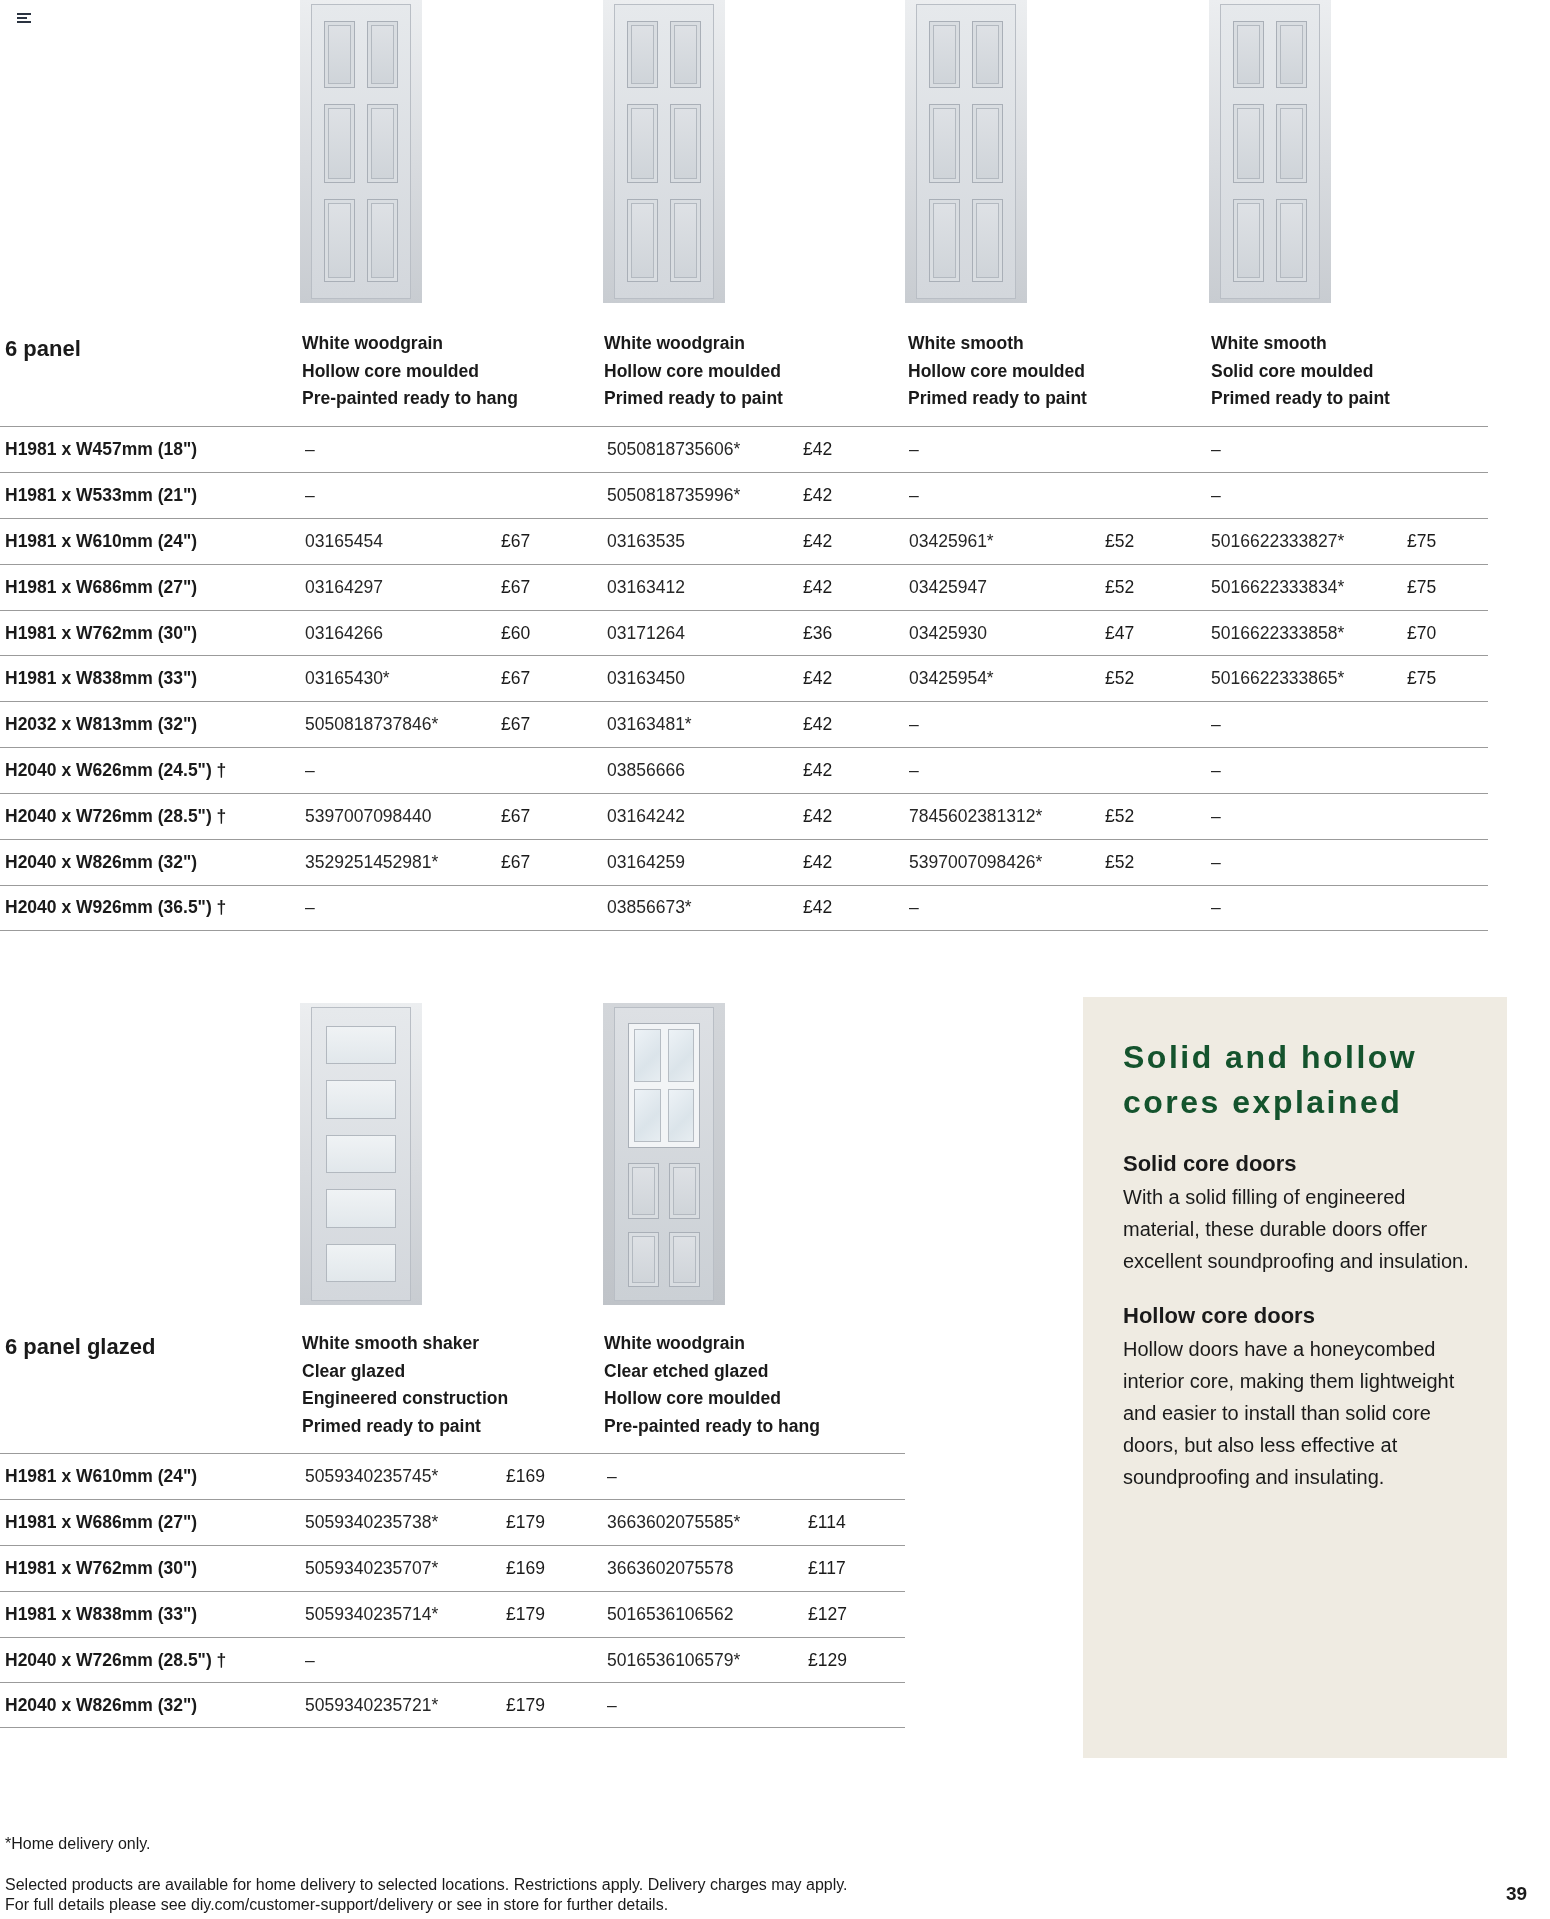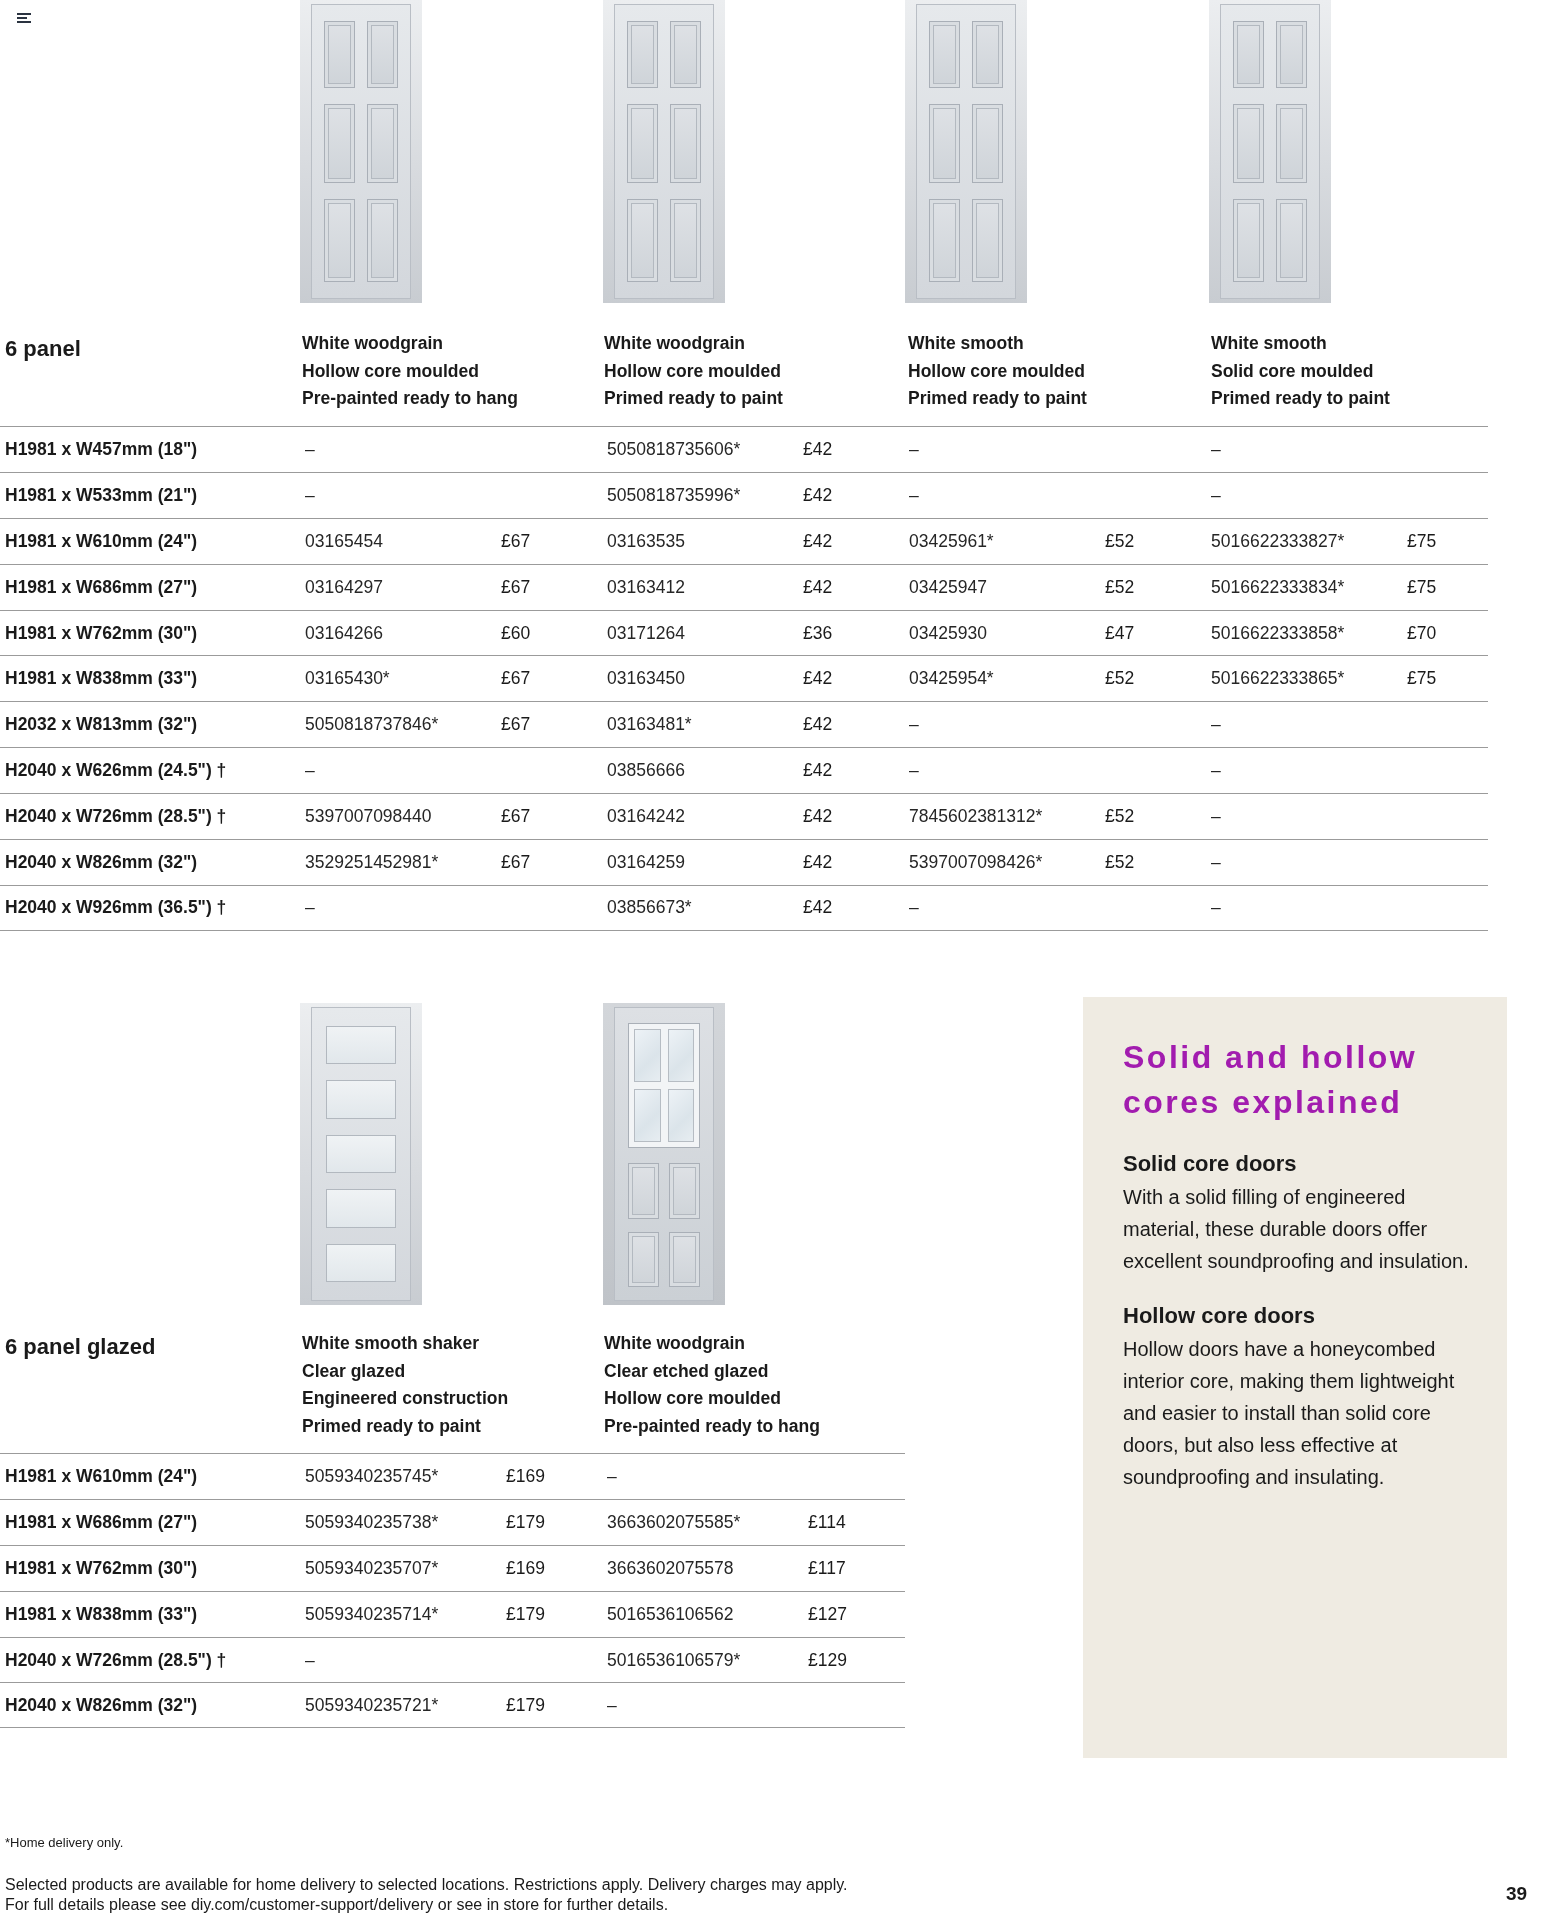--- a/index.html
+++ b/index.html
@@ -37,26 +37,26 @@
   .t1{left:0;top:426px;width:1488px;}
   .t1 .trow{grid-template-columns:305px 196px 106px 196px 106px 196px 106px 196px 81px;}
   .t2{left:0;top:1453px;width:905px;}
   .t2 .trow{grid-template-columns:305px 201px 101px 201px 97px;}
   .tlabel{font-weight:700;padding-left:5px;}
   .tcode{color:#262626;}
   .tprice{font-weight:400;}
 
   
   .info{position:absolute;left:1083px;top:997px;width:424px;height:761px;background:#efebe2;box-sizing:border-box;padding:38px 36px 0 40px;}
-  .info h2{margin:0;color:#a21caf;font-size:32px;line-height:45px;letter-spacing:2.5px;font-weight:700;}
+  .info h2{margin:0;color:#14532d;font-size:32px;line-height:45px;letter-spacing:2.5px;font-weight:700;}
   .info h3{margin:26px 0 0;font-size:22px;font-weight:700;}
   .info p{margin:4px 0 0;font-size:20px;line-height:32px;}
 
   
-  .footnote{position:absolute;left:5px;top:1835px;font-size:13px;}
+  .footnote{position:absolute;left:5px;top:1835px;font-size:16px;}
   .footer-line{position:absolute;left:5px;font-size:16px;}
   .pageno{position:absolute;left:1506px;top:1883px;font-size:19px;font-weight:700;}
 </style>
 </head>
 <body>
 
 <div class="page">
 
   <div class="menu-icon">
       <span></span>

